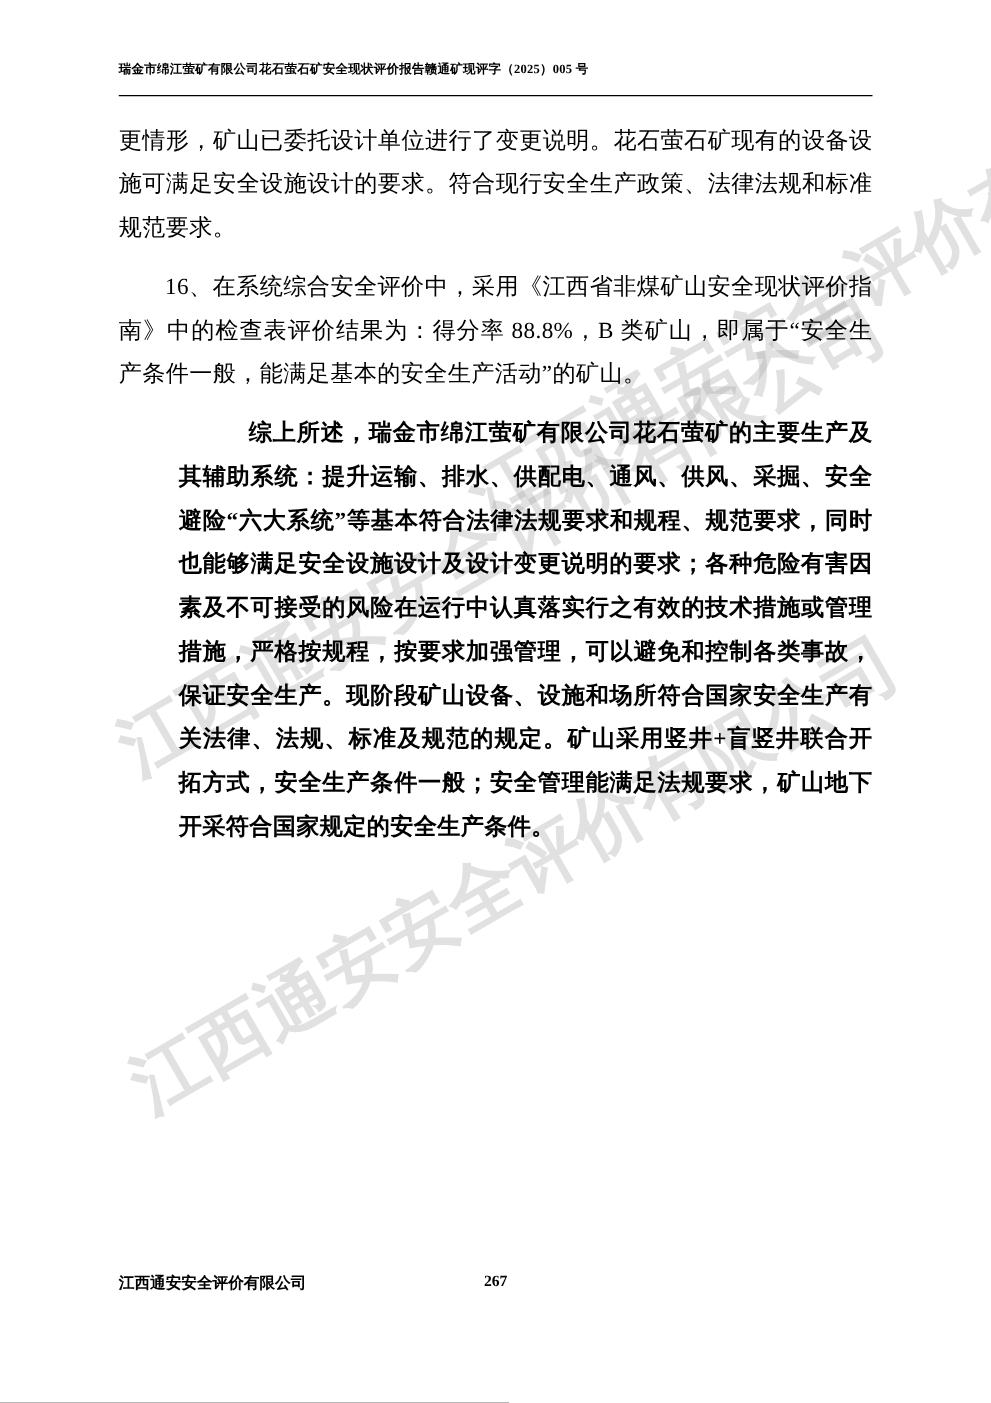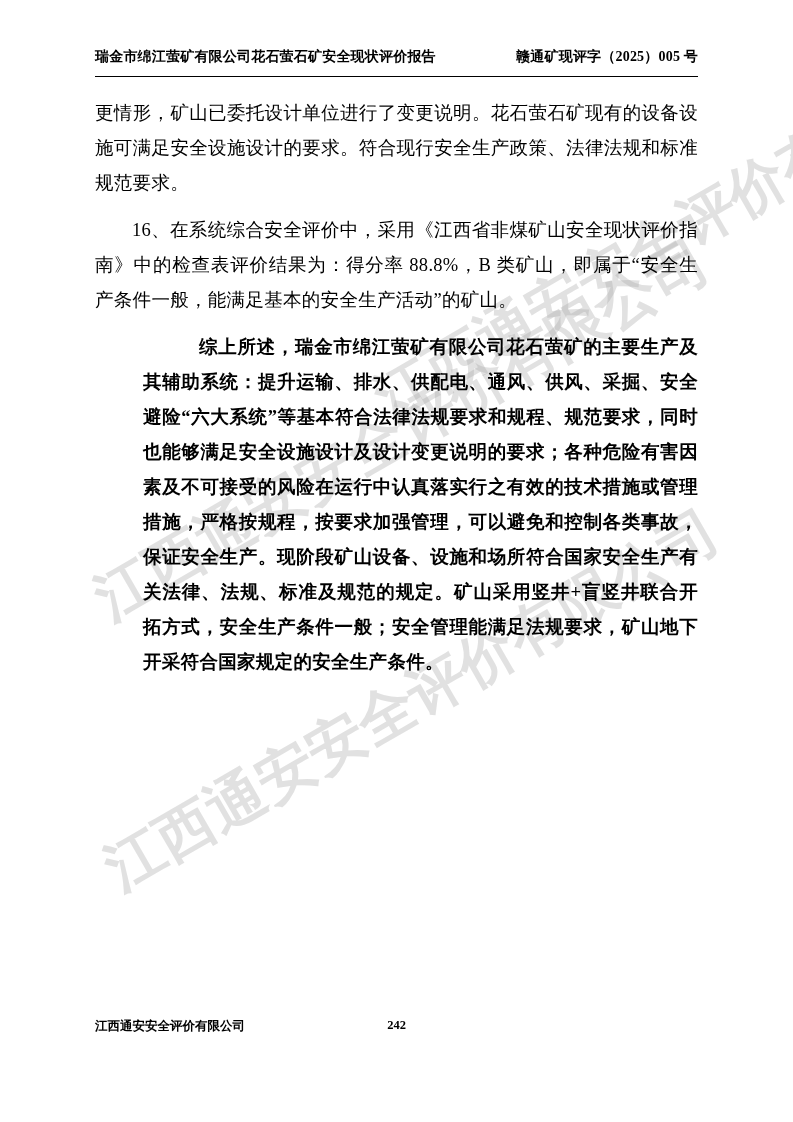--- a/index.html
+++ b/index.html
@@ -18,23 +18,23 @@
     color: #000000;
   }
 
   
   .header {
     position: absolute;
     left: 95px;
     top: 48px;
     width: 603px;
     display: flex;
-    justify-content: space-between;
+    justify-content: flex-start;
     align-items: flex-end;
-    font-size: 14px;
+    font-size: 10px;
     font-weight: bold;
     letter-spacing: 0.2px;
   }
   .header-left { white-space: nowrap; }
   .header-right { white-space: nowrap; }
   .header-rule {
     position: absolute;
     left: 95px;
     top: 76px;
     width: 603px;
@@ -172,17 +172,17 @@
     <div class="header-rule"></div>
 
     <div class="body">
       <p>更情形，矿山已委托设计单位进行了变更说明。花石萤石矿现有的设备设施可满足安全设施设计的要求。符合现行安全生产政策、法律法规和标准规范要求。</p>
       <p class="indent2 gap-before">16、在系统综合安全评价中，采用《江西省非煤矿山安全现状评价指南》中的检查表评价结果为：得分率 88.8%，B 类矿山，即属于“安全生产条件一般，能满足基本的安全生产活动”的矿山。</p>
       <p class="indent3 bold gap-before">综上所述，瑞金市绵江萤矿有限公司花石萤矿的主要生产及其辅助系统：提升运输、排水、供配电、通风、供风、采掘、安全避险“六大系统”等基本符合法律法规要求和规程、规范要求，同时也能够满足安全设施设计及设计变更说明的要求；各种危险有害因素及不可接受的风险在运行中认真落实行之有效的技术措施或管理措施，严格按规程，按要求加强管理，可以避免和控制各类事故，保证安全生产。现阶段矿山设备、设施和场所符合国家安全生产有关法律、法规、标准及规范的规定。矿山采用竖井+盲竖井联合开拓方式，安全生产条件一般；安全管理能满足法规要求，矿山地下开采符合国家规定的安全生产条件。</p>
     </div>
 
     <div class="footer">
       <span class="footer-company">江西通安安全评价有限公司</span>
-      <span class="footer-page">242</span>
+      <span class="footer-page">267</span>
     </div>
 
   </div>
 </div>
 
 </body></html>

